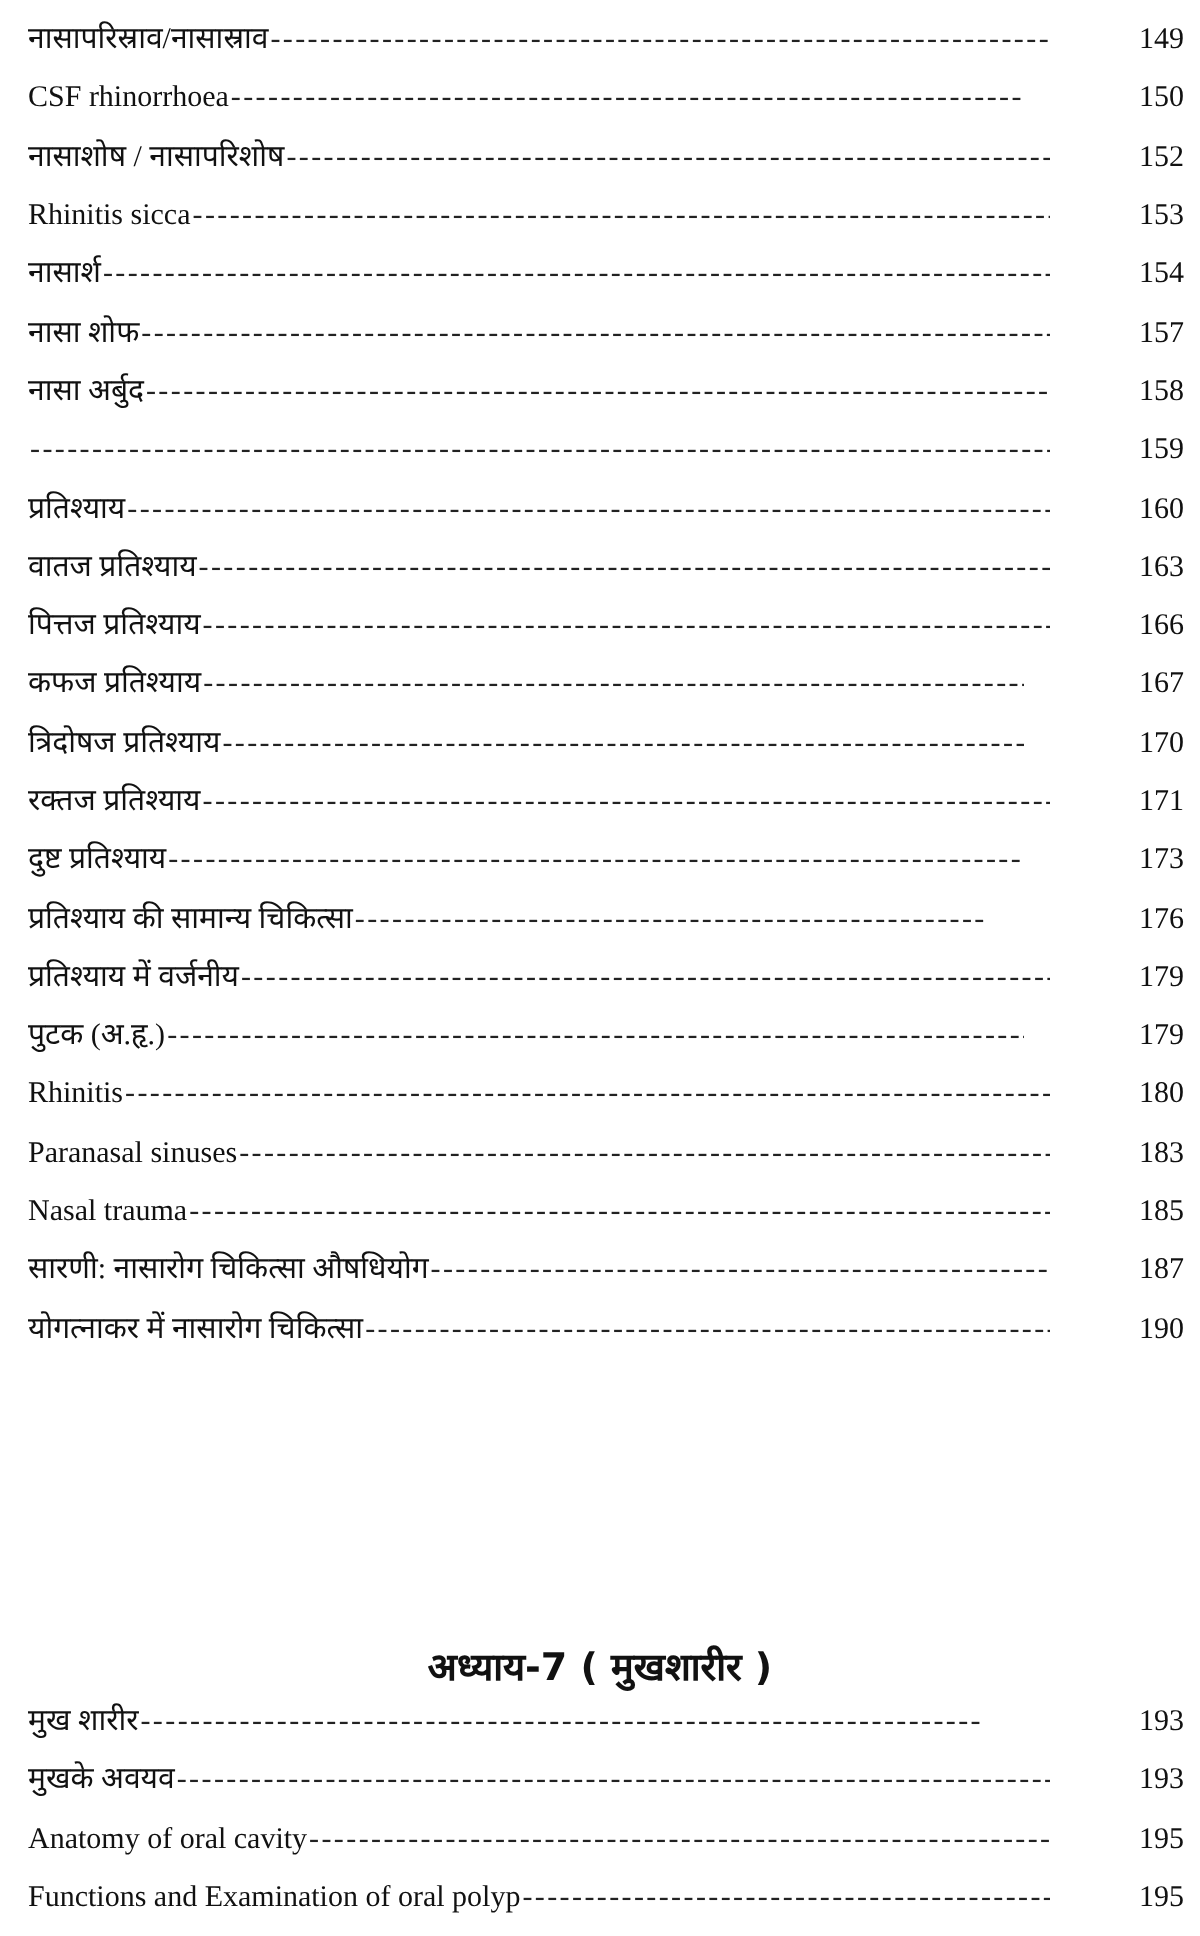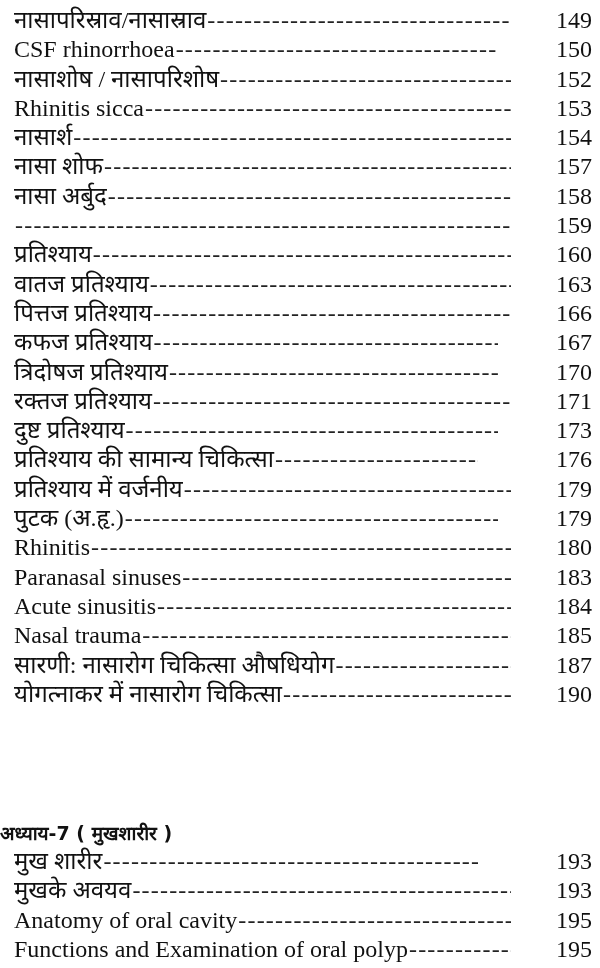--- a/index.html
+++ b/index.html
@@ -3,37 +3,37 @@
   <meta charset="utf-8">
   <style>
     html, body { margin: 0; padding: 0; background: #ffffff; }
     body {
       width: 600px; height: 968px; overflow: hidden; position: relative;
       font-family: "Liberation Serif", "DejaVu Serif", serif;
       color: #111111;
     }
     .toc { position: absolute; left: 14px; top: 6px; width: 578px; }
     .row {
-      display: flex; align-items: flex-start; height: 29.3px;
-      font-size: 24px; line-height: 29px; white-space: nowrap;
+      display: flex; align-items: center; height: 29.3px;
+      font-size: 15px; line-height: 29px; white-space: nowrap;
     }
     .row .label { flex: 0 0 auto; }
     .row .leader {
       flex: 1 1 auto; overflow: hidden; margin: 0 1px;
       letter-spacing: 1.2px; color: #222;
     }
     .row .leader::before {
       content: "------------------------------------------------------------------------------------------------------------------------";
     }
     .row .page { flex: 0 0 auto; text-align: right; margin-left: 44px; }
     .row.gap .leader { margin-right: 14px; }
     .row.gap-lg .leader { margin-right: 34px; }
     .chapter {
       position: absolute; left: 0; width: 600px; top: 820px;
-      text-align: left; font-size: 19px; font-weight: bold;
+      text-align: center; font-size: 19px; font-weight: bold;
       font-family: "DejaVu Sans", sans-serif;
     }
     .toc2 { position: absolute; left: 14px; top: 847px; width: 578px; }
   </style>
 </head>
 <body>
 
 <div class="toc">
   <div class="row">
       <span class="label">नासापरिस्राव/नासास्राव</span>
@@ -128,25 +128,20 @@
       <span class="label">Rhinitis</span>
       <span class="leader"></span>
       <span class="page">180</span>
     </div>
   <div class="row">
       <span class="label">Paranasal sinuses</span>
       <span class="leader"></span>
       <span class="page">183</span>
     </div>
   <div class="row">
-      <span class="label">Acute sinusitis</span>
-      <span class="leader"></span>
-      <span class="page">184</span>
-    </div>
-  <div class="row">
       <span class="label">Nasal trauma</span>
       <span class="leader"></span>
       <span class="page">185</span>
     </div>
   <div class="row">
       <span class="label">सारणी:  नासारोग  चिकित्सा  औषधियोग</span>
       <span class="leader"></span>
       <span class="page">187</span>
     </div>
   <div class="row">

